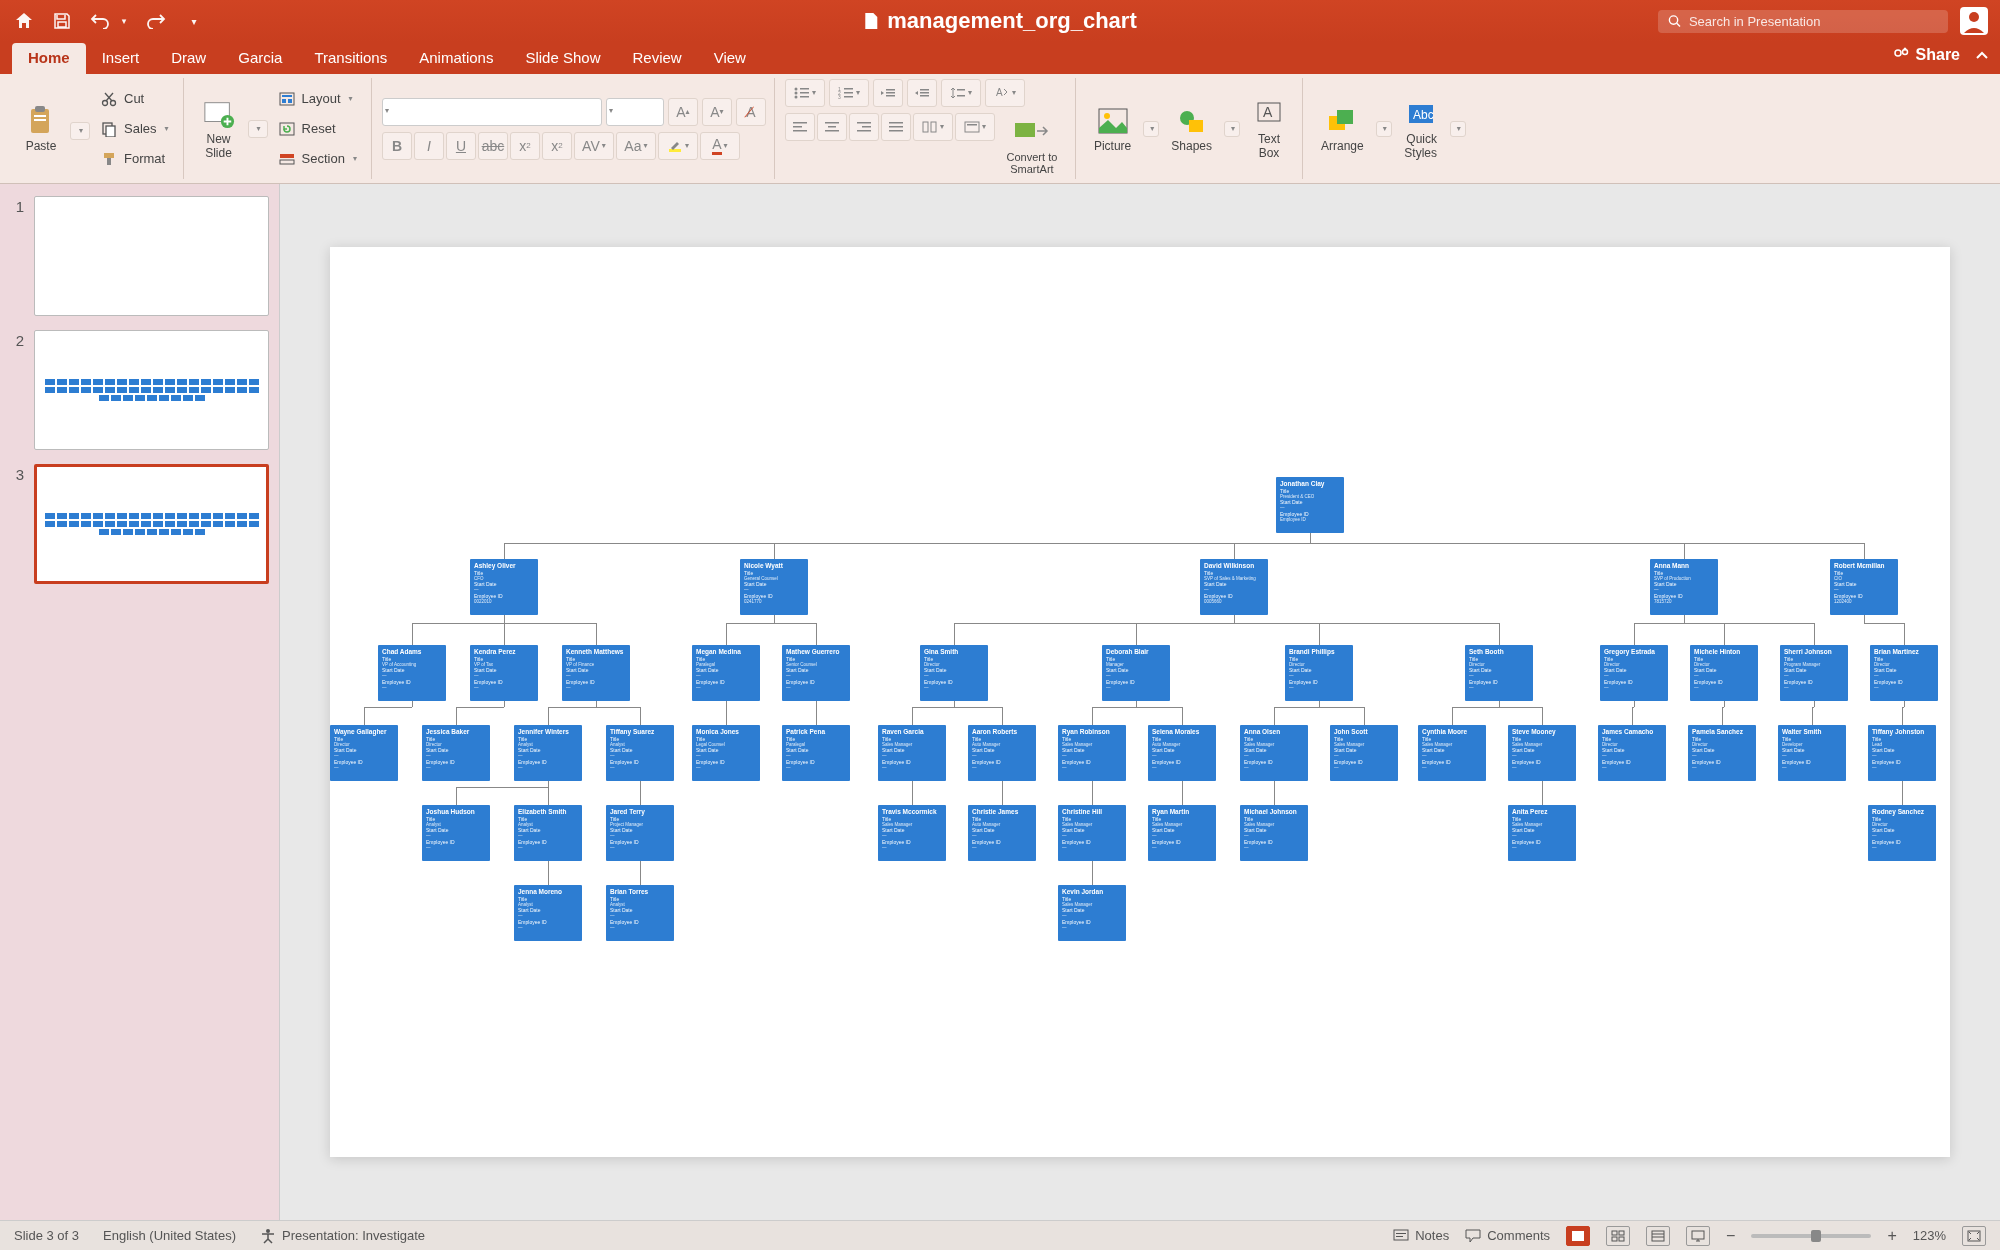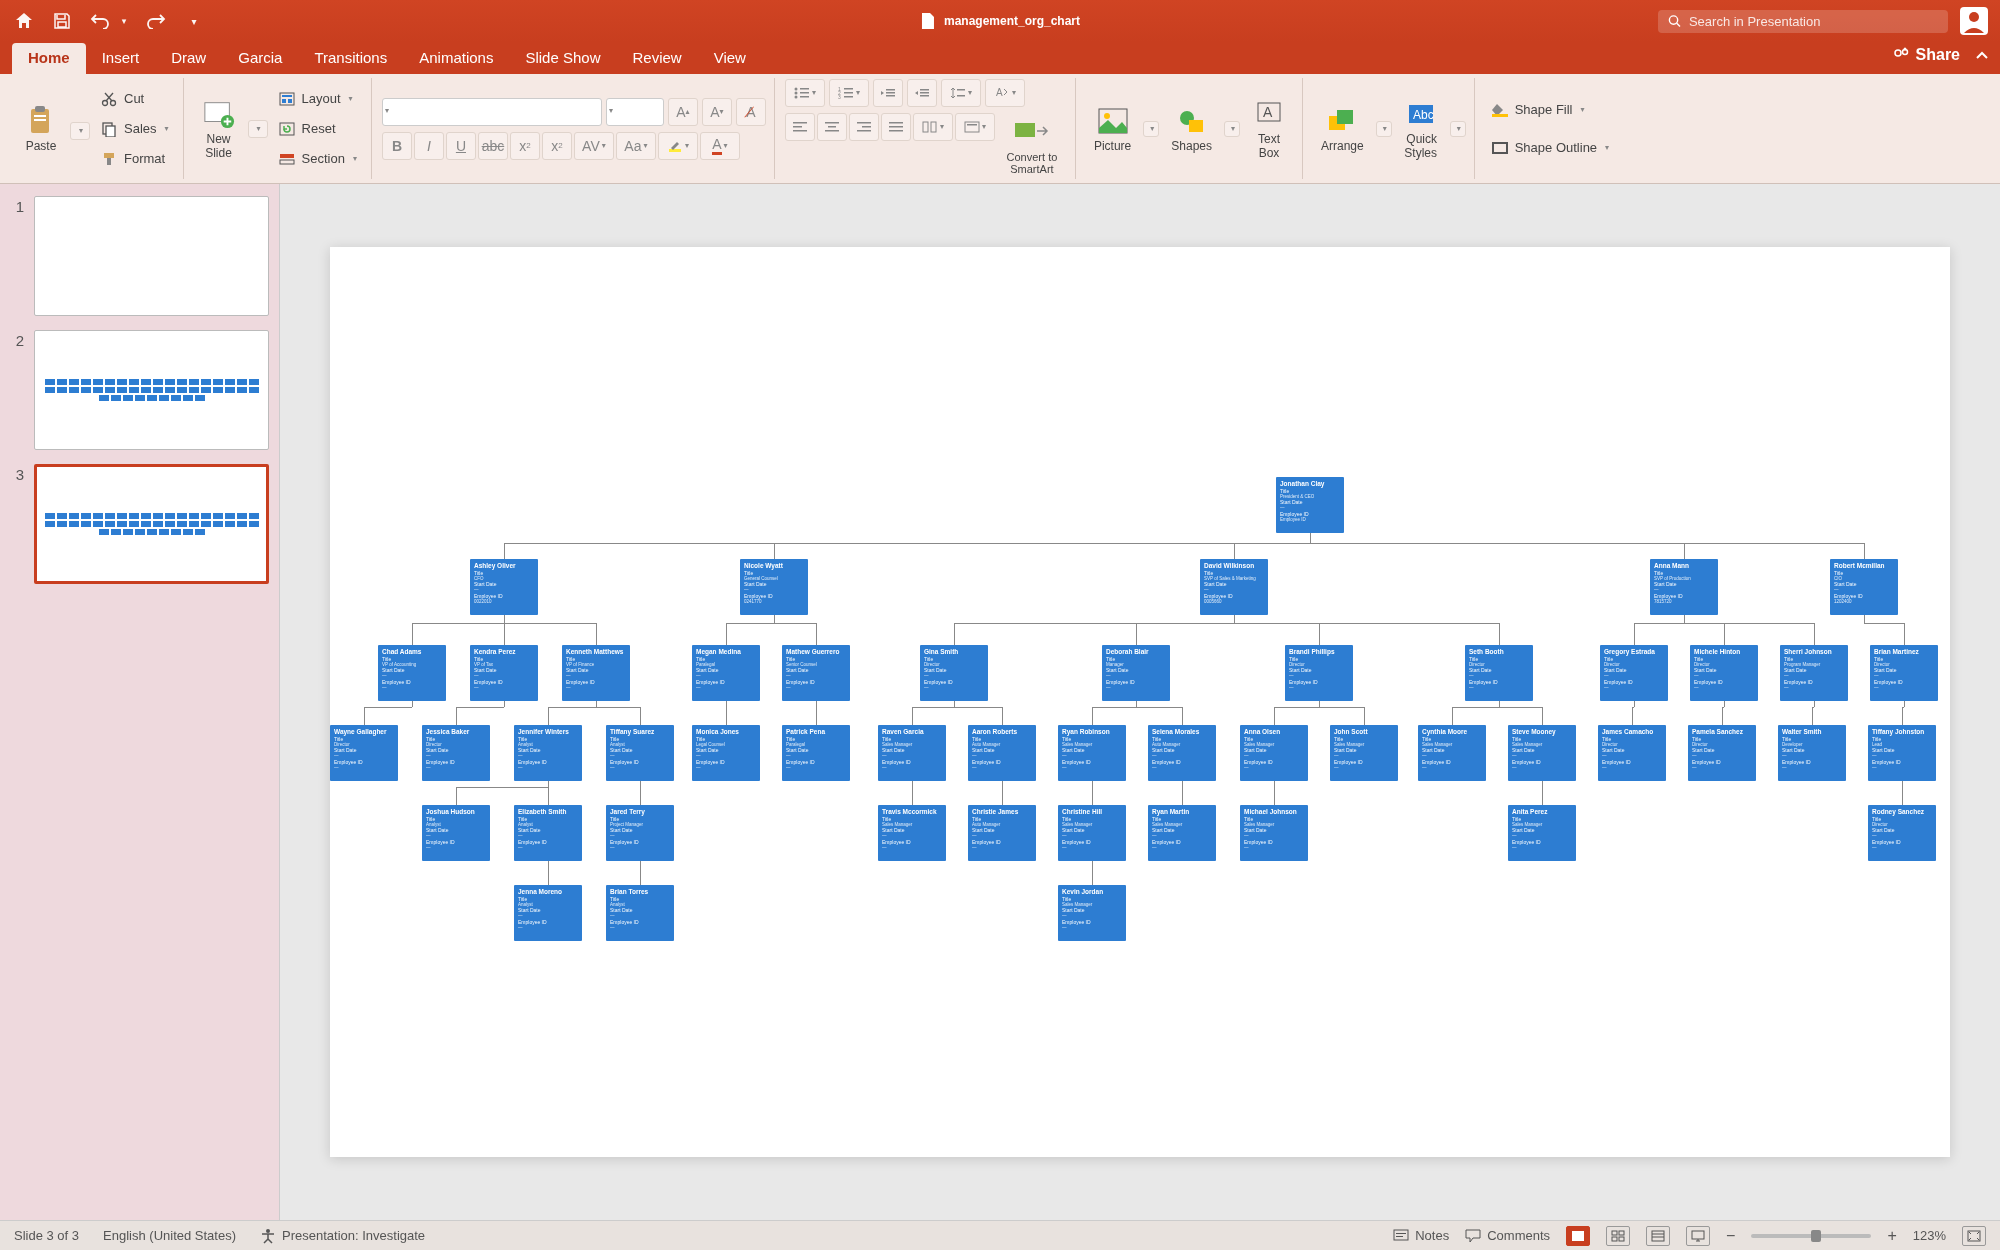--- a/index.html
+++ b/index.html
@@ -2,21 +2,21 @@
 <html><head>
 <meta charset="utf-8">
 <style>
 * { margin: 0; padding: 0; box-sizing: border-box; font-family: -apple-system, BlinkMacSystemFont, "Segoe UI", Arial, sans-serif; }
 body { background: #f0f0f0; width: 2000px; height: 1250px; overflow: hidden; }
 
 
 .titlebar { height: 42px; background: linear-gradient(#d04423, #c83e1f); display: flex; align-items: center; padding: 0 12px; color: #fff; position: relative; }
 .titlebar .left-icons { display: flex; gap: 14px; align-items: center; }
 .titlebar .icon-btn { width: 24px; height: 24px; display: flex; align-items: center; justify-content: center; cursor: pointer; opacity: 0.95; }
-.titlebar .center { position: absolute; left: 50%; transform: translateX(-50%); display: flex; align-items: center; gap: 8px; font-weight: 600; font-size: 12px; }
+.titlebar .center { position: absolute; left: 50%; transform: translateX(-50%); display: flex; align-items: center; gap: 8px; font-weight: 600; font-size: 22px; }
 .titlebar .right { position: absolute; right: 12px; display: flex; align-items: center; gap: 12px; }
 .search-box { background: rgba(255,255,255,0.18); border-radius: 4px; padding: 4px 10px; display: flex; align-items: center; gap: 8px; width: 290px; }
 .search-box input { background: transparent; border: none; color: #fff; outline: none; width: 100%; font-size: 13px; }
 .search-box input::placeholder { color: rgba(255,255,255,0.85); }
 .avatar { width: 28px; height: 28px; background: #fff; border-radius: 4px; }
 
 
 .ribbon-tabs { height: 32px; background: #c83e1f; display: flex; align-items: flex-end; padding: 0 12px; position: relative; }
 .ribbon-tabs .tab { padding: 6px 16px 8px; color: #fff; font-size: 15px; cursor: pointer; }
 .ribbon-tabs .tab.active { background: #f5e9e4; color: #b8351a; border-radius: 4px 4px 0 0; font-weight: 600; }
@@ -451,41 +451,20 @@
               <text x="6" y="18" font-size="12" fill="#fff">Abc</text>
             </svg>
           </div>
           <span style="white-space:pre-line;text-align:right;">Quick
 Styles</span>
         </div>
       <div class="icon-cell dd" style="width:16px;height:16px;"></div>
     </div>
   </div>
 
-  <div class="group">
-    <div style="display:flex;flex-direction:column;gap:10px;">
-      <div class="sm-btn dd">
-          <span class="sico">
-            <svg width="18" height="14">
-              <path d="M6 1 L12 7 L6 13 L1 7 Z" fill="#888"></path>
-              <rect x="1" y="11" width="16" height="3" fill="#ffc107"></rect>
-            </svg>
-          </span>
-          <span>Shape Fill</span>
-        </div>
-      <div class="sm-btn dd">
-          <span class="sico">
-            <svg width="18" height="14">
-              <rect x="2" y="2" width="14" height="10" fill="none" stroke="#555" stroke-width="2"></rect>
-            </svg>
-          </span>
-          <span>Shape Outline</span>
-        </div>
-    </div>
-  </div>
 </div>
 
 <div class="main">
   <div class="slide-panel">
     <div class="thumb-row">
       <div class="thumb-num">1</div>
       <div class="thumb"></div>
     </div>
     <div class="thumb-row">
       <div class="thumb-num">2</div>

